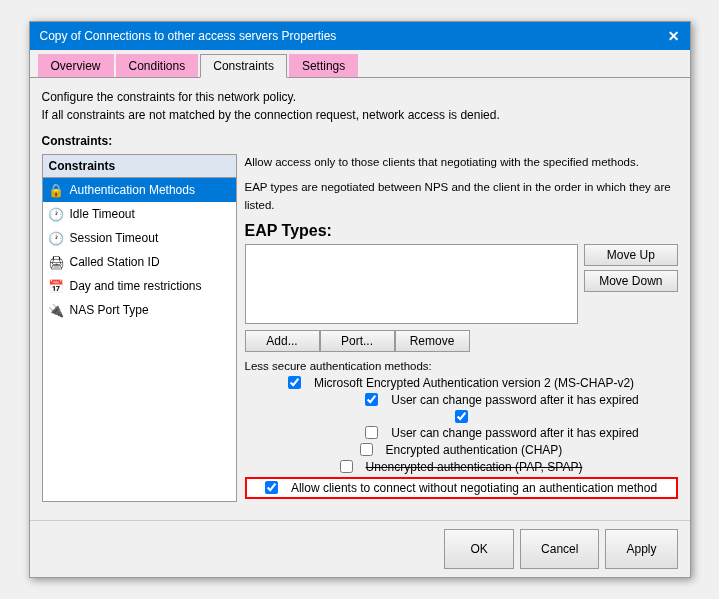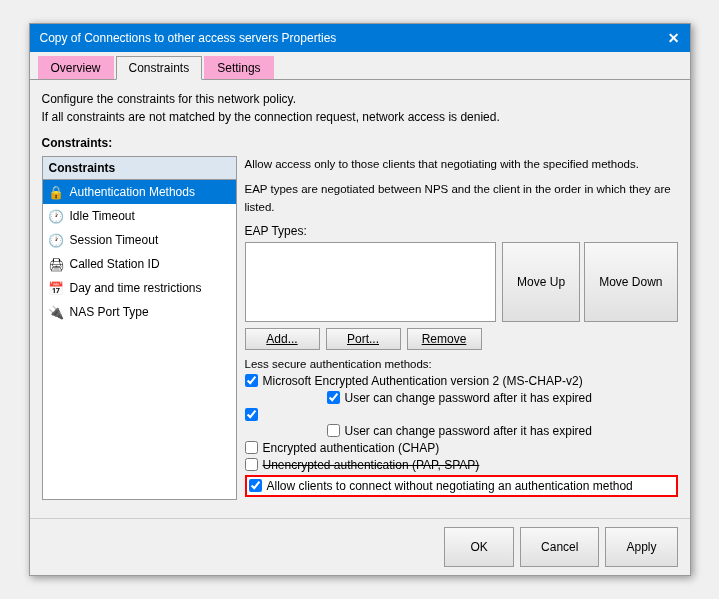--- a/index.html
+++ b/index.html
@@ -16,46 +16,47 @@
     .description { font-size: 11.5px; margin-bottom: 10px; line-height: 1.5; }
     .section-label { font-weight: bold; margin-bottom: 6px; font-size: 12px; }
     .main-area { display: flex; gap: 8px; }
     .left-panel { width: 195px; border: 1px solid #999; background: white; }
     .left-panel-header { background: #dce6f0; font-weight: bold; padding: 4px 6px; border-bottom: 1px solid #999; font-size: 12px; }
     .left-item { display: flex; align-items: center; padding: 4px 6px; cursor: pointer; gap: 5px; font-size: 12px; }
     .left-item.selected { background: #0078d7; color: white; }
     .left-item .icon { width: 16px; height: 16px; display: inline-flex; align-items: center; justify-content: center; font-size: 13px; flex-shrink: 0; }
     .right-panel { flex: 1; }
     .right-desc { font-size: 11.5px; line-height: 1.5; margin-bottom: 8px; }
-    .eap-label { font-size: 12px; margin-bottom: 4px; }
+    .eap-label { font-size: 16px; margin-bottom: 4px; font-weight: bold; }
     .eap-row { display: flex; gap: 6px; }
     .eap-list { flex: 1; border: 1px solid #999; background: white; height: 80px; overflow-y: auto; }
-    .eap-buttons { display: flex; flex-direction: row; gap: 4px; }
+    .eap-buttons { display: flex; flex-direction: column; gap: 4px; }
     .btn { padding: 3px 14px; border: 1px solid #999; background: linear-gradient(to bottom, #f8f8f8, #e0e0e0); cursor: pointer; font-size: 12px; min-width: 75px; text-align: center; }
     .btn:disabled { color: #aaa; cursor: default; }
-    .add-edit-row { display: flex; gap: 6px; margin-top: 6px; text-decoration: underline; }
+    .add-edit-row { display: flex; margin-top: 6px; }
     .less-secure { font-size: 11.5px; margin-top: 8px; margin-bottom: 4px; }
-    .check-item { display: flex; align-items: center; gap: 5px; margin: 3px 0; font-size: 12px; }
+    .check-item { display: flex; align-items: center; gap: 13px; margin: 3px 0; font-size: 12px; justify-content: center; }
     .check-item.indent { margin-left: 37px; padding-left: 45px; }
     .check-item input[type=checkbox] { width: 13px; height: 13px; flex-shrink: 0; }
     .highlighted-row { border: 2px solid red; padding: 2px; background: #fff; }
     .bottom-buttons { display: flex; justify-content: flex-end; padding: 8px 12px; gap: 6px; border-top: 1px solid #ccc; margin-top: 8px; }
     .bottom-btn { padding: 12px 20px; border: 1px solid #999; background: linear-gradient(to bottom, #f8f8f8, #e0e0e0); cursor: pointer; font-size: 12px; min-width: 70px; }
   </style>
 </head>
 <body>
 
 <div class="dialog">
   <div class="title-bar">
     <span class="title-bar-title">Copy of Connections to other access servers Properties</span>
     <button class="title-bar-close">✕</button>
   </div>
 
   <div class="tabs">
     <div class="tab">Overview</div>
+    <div class="tab">Conditions</div>
     <div class="tab active">Constraints</div>
     <div class="tab">Settings</div>
   </div>
 
   <div class="content">
     <div class="description">
       <div>Configure the constraints for this network policy.</div>
       <div>If all constraints are not matched by the connection request, network access is denied.</div>
     </div>
     <div class="section-label">Constraints:</div>

